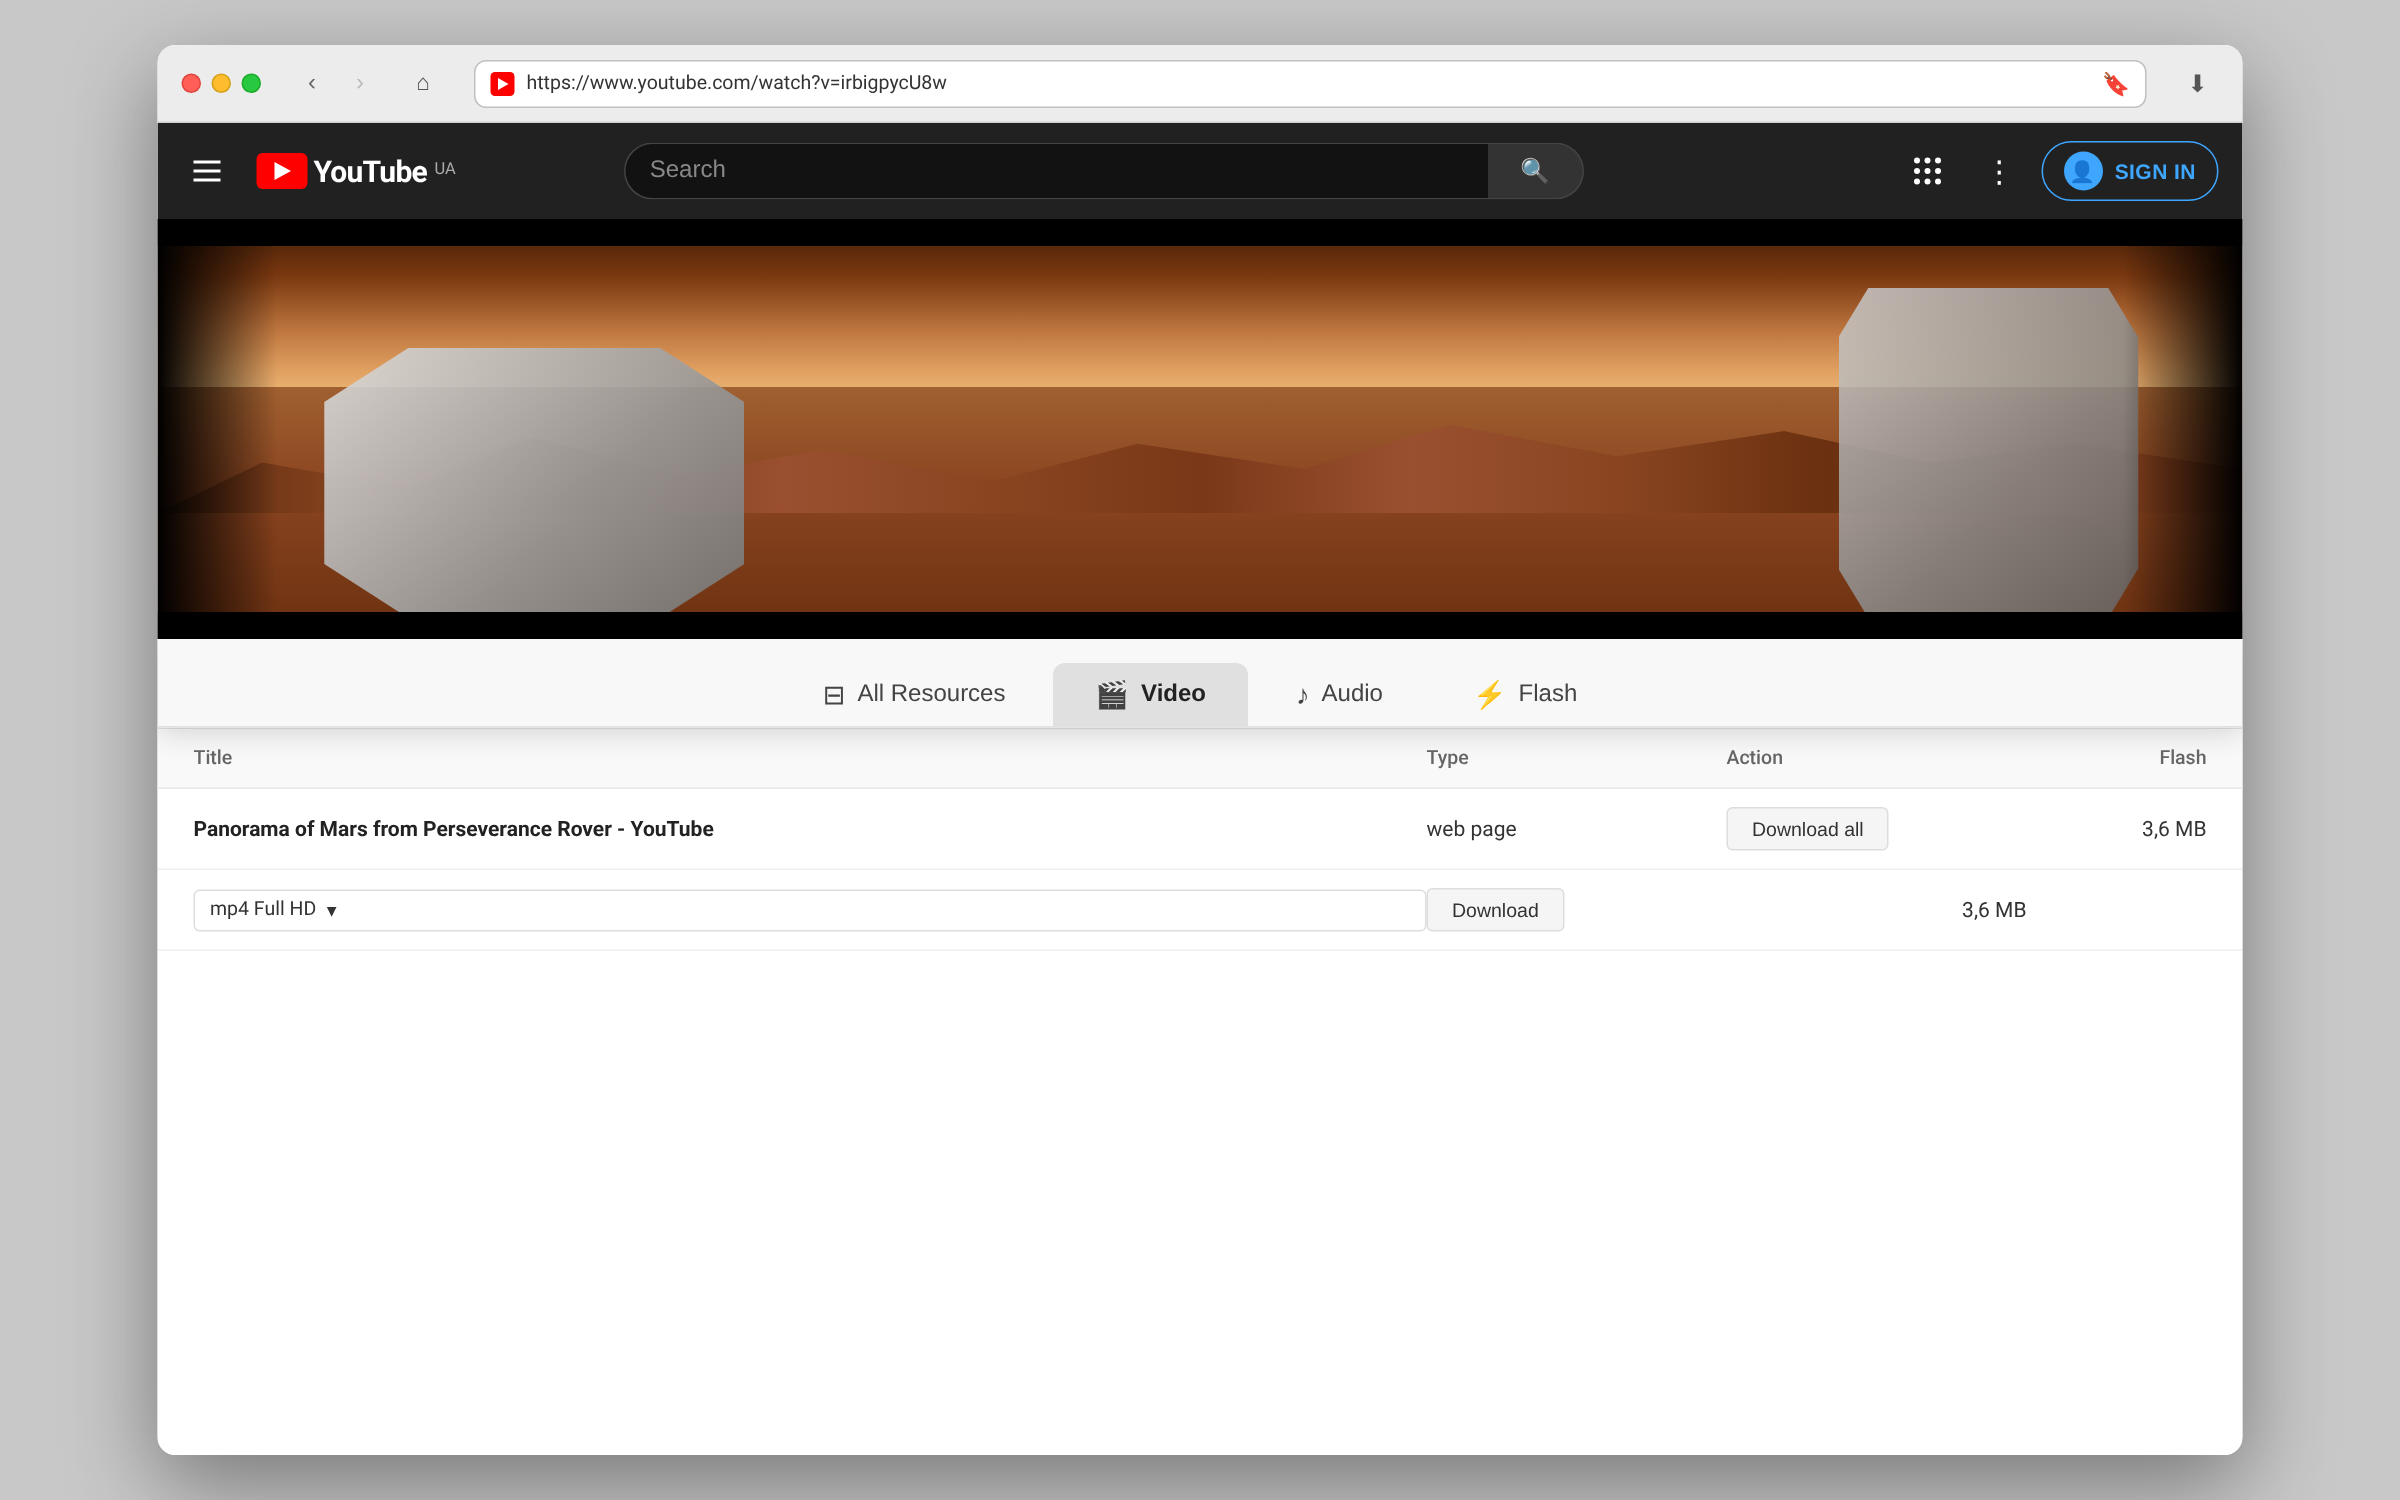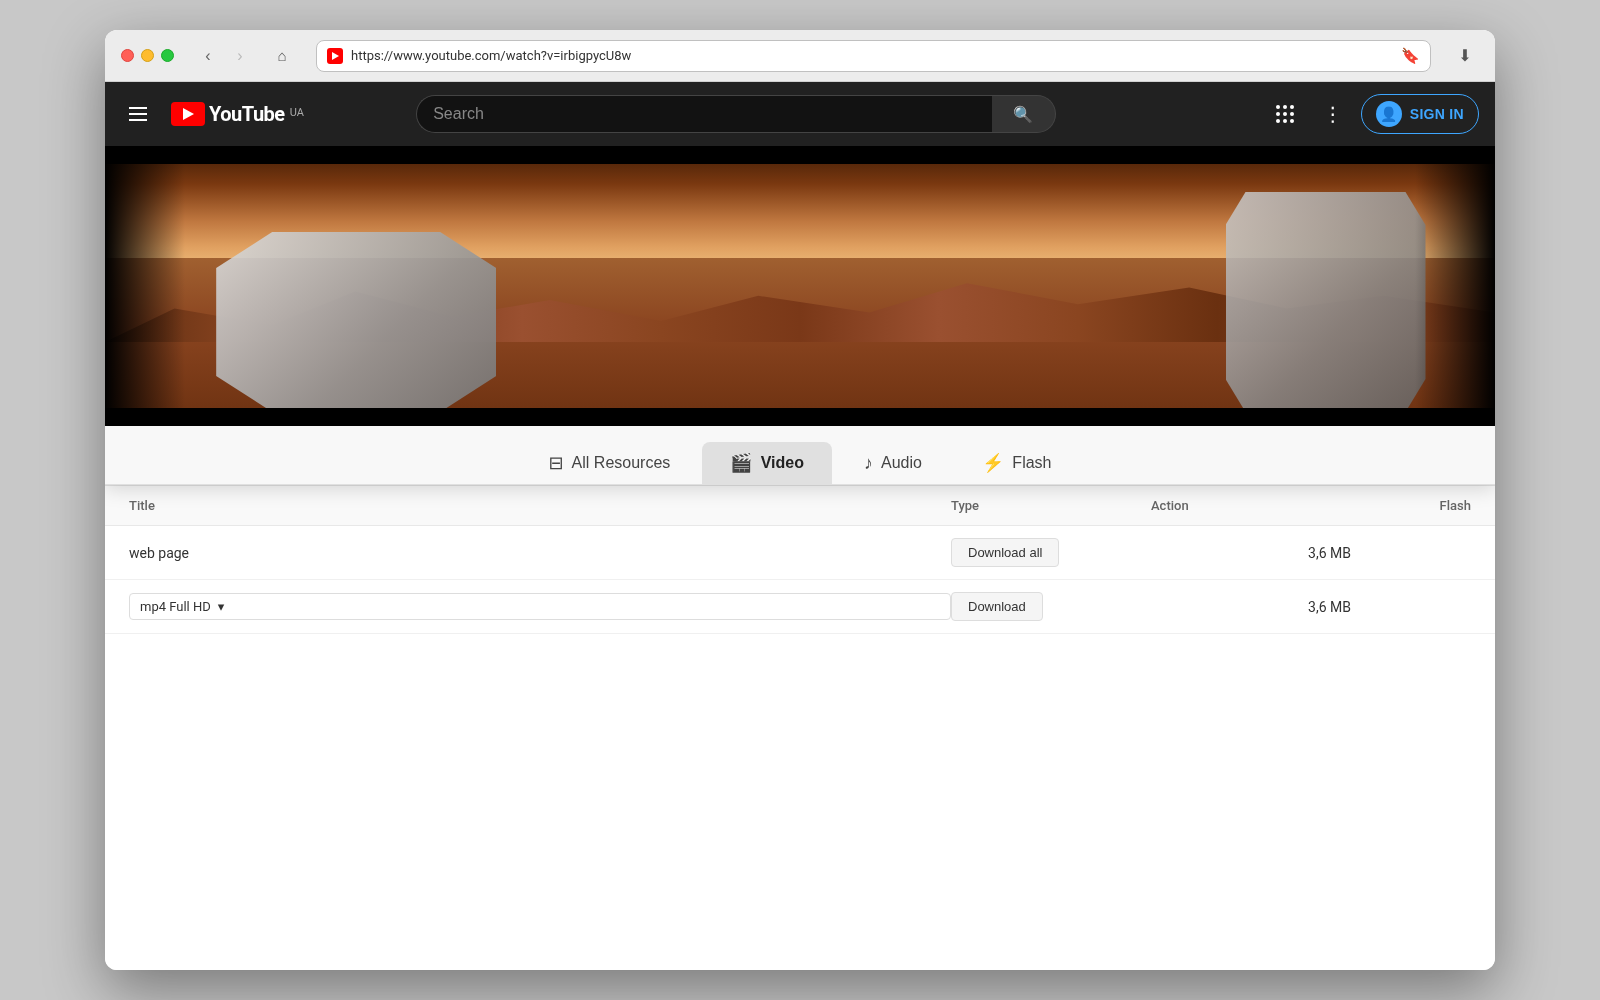--- a/index.html
+++ b/index.html
@@ -634,20 +634,21 @@
 
   <div class="table-area">
     <div class="table-header">
       <div class="table-header-cell">Title</div>
       <div class="table-header-cell">Type</div>
       <div class="table-header-cell">Action</div>
       <div class="table-header-cell" style="text-align:right">Flash</div>
     </div>
 
     <div class="table-row bold-row">
+      <div class="row-title">Panorama of Mars from Perseverance Rover - YouTube</div>
       <div class="row-type">web page</div>
       <div class="row-action">
         <button class="download-btn">Download all</button>
       </div>
       <div class="row-size">3,6 MB</div>
     </div>
 
     <div class="table-row normal-row">
       <div class="row-type">
         <div class="format-select">

